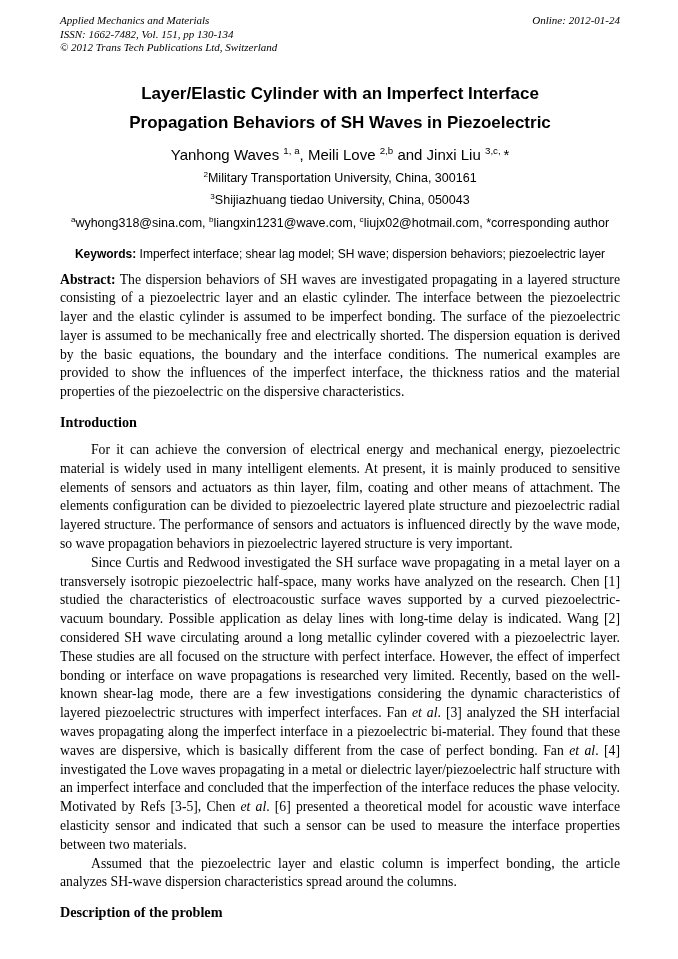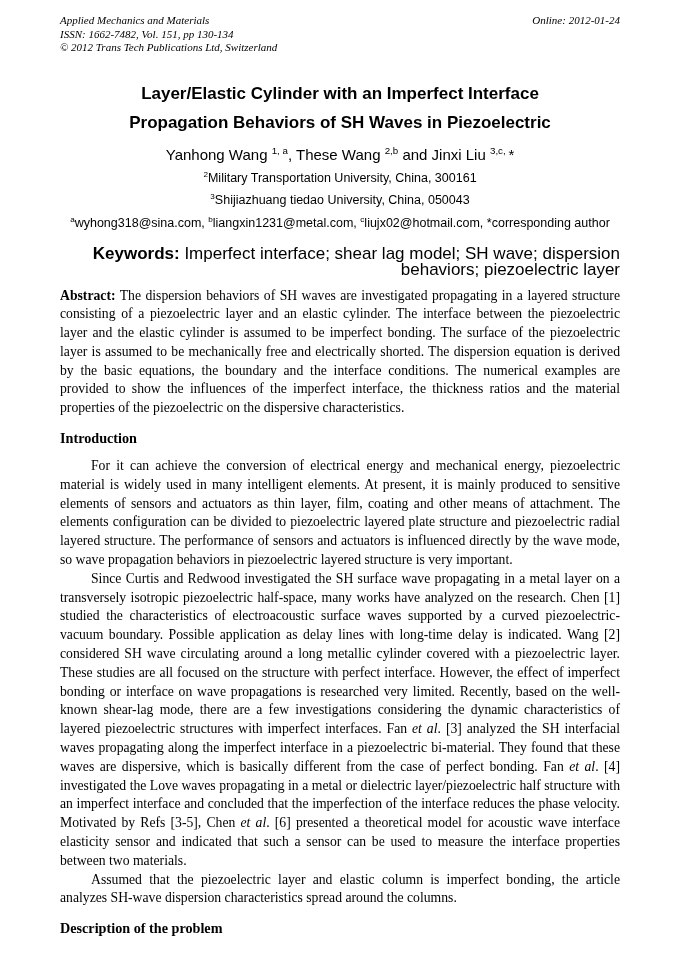--- a/index.html
+++ b/index.html
@@ -61,23 +61,23 @@
     font-size: 0.65em;
     vertical-align: super;
     line-height: 0;
   }
   b { font-weight: bold; }
   i { font-style: italic; }
 
   .keywords {
     margin: 15px 0 0 0;
     font-family: "Liberation Sans", sans-serif;
-    font-size: 17px;
+    font-size: 12px;
     line-height: 16px;
-    text-align: right;
+    text-align: center;
   }
 
   .body {
     margin: 0;
     font-family: Liberation Serif, serif;
     font-size: 13.7px;
     line-height: 18.8px;
     text-align: justify;
   }
   .abstract { margin-top: 9px; }
@@ -104,26 +104,26 @@
       <div class="hline">© 2012 Trans Tech Publications Ltd, Switzerland</div>
     </div>
     <div class="online-date">Online: 2012-01-24</div>
   </header>
 
   <div class="title">
     <div class="tline">Layer/Elastic Cylinder with an Imperfect Interface</div>
     <div class="tline">Propagation Behaviors of SH Waves in Piezoelectric</div>
   </div>
 
-  <div class="authors"><span>Yanhong Wang </span><sup>1, a</sup><span>, These Wang </span><sup>2,b</sup><span> and Jinxi Liu </span><sup>3,c, </sup><span>*</span></div>
+  <div class="authors"><span>Yanhong Waves </span><sup>1, a</sup><span>, Meili Love </span><sup>2,b</sup><span> and Jinxi Liu </span><sup>3,c, </sup><span>*</span></div>
 
   <div class="affil"><sup>2</sup><span>Military Transportation University, China, 300161</span></div>
   <div class="affil"><sup>3</sup><span>Shijiazhuang tiedao University, China, 050043</span></div>
 
-  <div class="emails"><sup>a</sup><span>wyhong318@sina.com, </span><sup>b</sup><span>liangxin1231@metal.com, </span><sup>c</sup><span>liujx02@hotmail.com, *corresponding author</span></div>
+  <div class="emails"><sup>a</sup><span>wyhong318@sina.com, </span><sup>b</sup><span>liangxin1231@wave.com, </span><sup>c</sup><span>liujx02@hotmail.com, *corresponding author</span></div>
 
   <p class="keywords"><b>Keywords:</b><span> Imperfect interface; shear lag model; SH wave; dispersion behaviors; piezoelectric layer</span></p>
 
   <p class="body abstract"><b>Abstract:</b><span> The dispersion behaviors of SH waves are investigated propagating in a layered structure consisting of a piezoelectric layer and an elastic cylinder. The interface between the piezoelectric layer and the elastic cylinder is assumed to be imperfect bonding. The surface of the piezoelectric layer is assumed to be mechanically free and electrically shorted. The dispersion equation is derived by the basic equations, the boundary and the interface conditions. The numerical examples are provided to show the influences of the imperfect interface, the thickness ratios and the material properties of the piezoelectric on the dispersive characteristics.</span></p>
 
   <h2 class="section-heading">Introduction</h2>
   <p class="body indent"><span>For it can achieve the conversion of electrical energy and mechanical energy, piezoelectric material is widely used in many intelligent elements. At present, it is mainly produced to sensitive elements of sensors and actuators as thin layer, film, coating and other means of attachment. The elements configuration can be divided to piezoelectric layered plate structure and piezoelectric radial layered structure. The performance of sensors and actuators is influenced directly by the wave mode, so wave propagation behaviors in piezoelectric layered structure is very important.</span></p>
   <p class="body indent"><span>Since Curtis and Redwood investigated the SH surface wave propagating in a metal layer on a transversely isotropic piezoelectric half-space, many works have analyzed on the research. Chen [1] studied the characteristics of electroacoustic surface waves supported by a curved piezoelectric-vacuum boundary. Possible application as delay lines with long-time delay is indicated. Wang [2] considered SH wave circulating around a long metallic cylinder covered with a piezoelectric layer. These studies are all focused on the structure with perfect interface. However, the effect of imperfect bonding or interface on wave propagations is researched very limited. Recently, based on the well-known shear-lag mode, there are a few investigations considering the dynamic characteristics of layered piezoelectric structures with imperfect interfaces. Fan </span><i>et al</i><span>. [3] analyzed the SH interfacial waves propagating along the imperfect interface in a piezoelectric bi-material. They found that these waves are dispersive, which is basically different from the case of perfect bonding. Fan </span><i>et al</i><span>. [4] investigated the Love waves propagating in a metal or dielectric layer/piezoelectric half structure with an imperfect interface and concluded that the imperfection of the interface reduces the phase velocity. Motivated by Refs [3-5], Chen </span><i>et al</i><span>. [6] presented a theoretical model for acoustic wave interface elasticity sensor and indicated that such a sensor can be used to measure the interface properties between two materials.</span></p>
   <p class="body indent"><span>Assumed that the piezoelectric layer and elastic column is imperfect bonding, the article analyzes SH-wave dispersion characteristics spread around the columns.</span></p>
 

